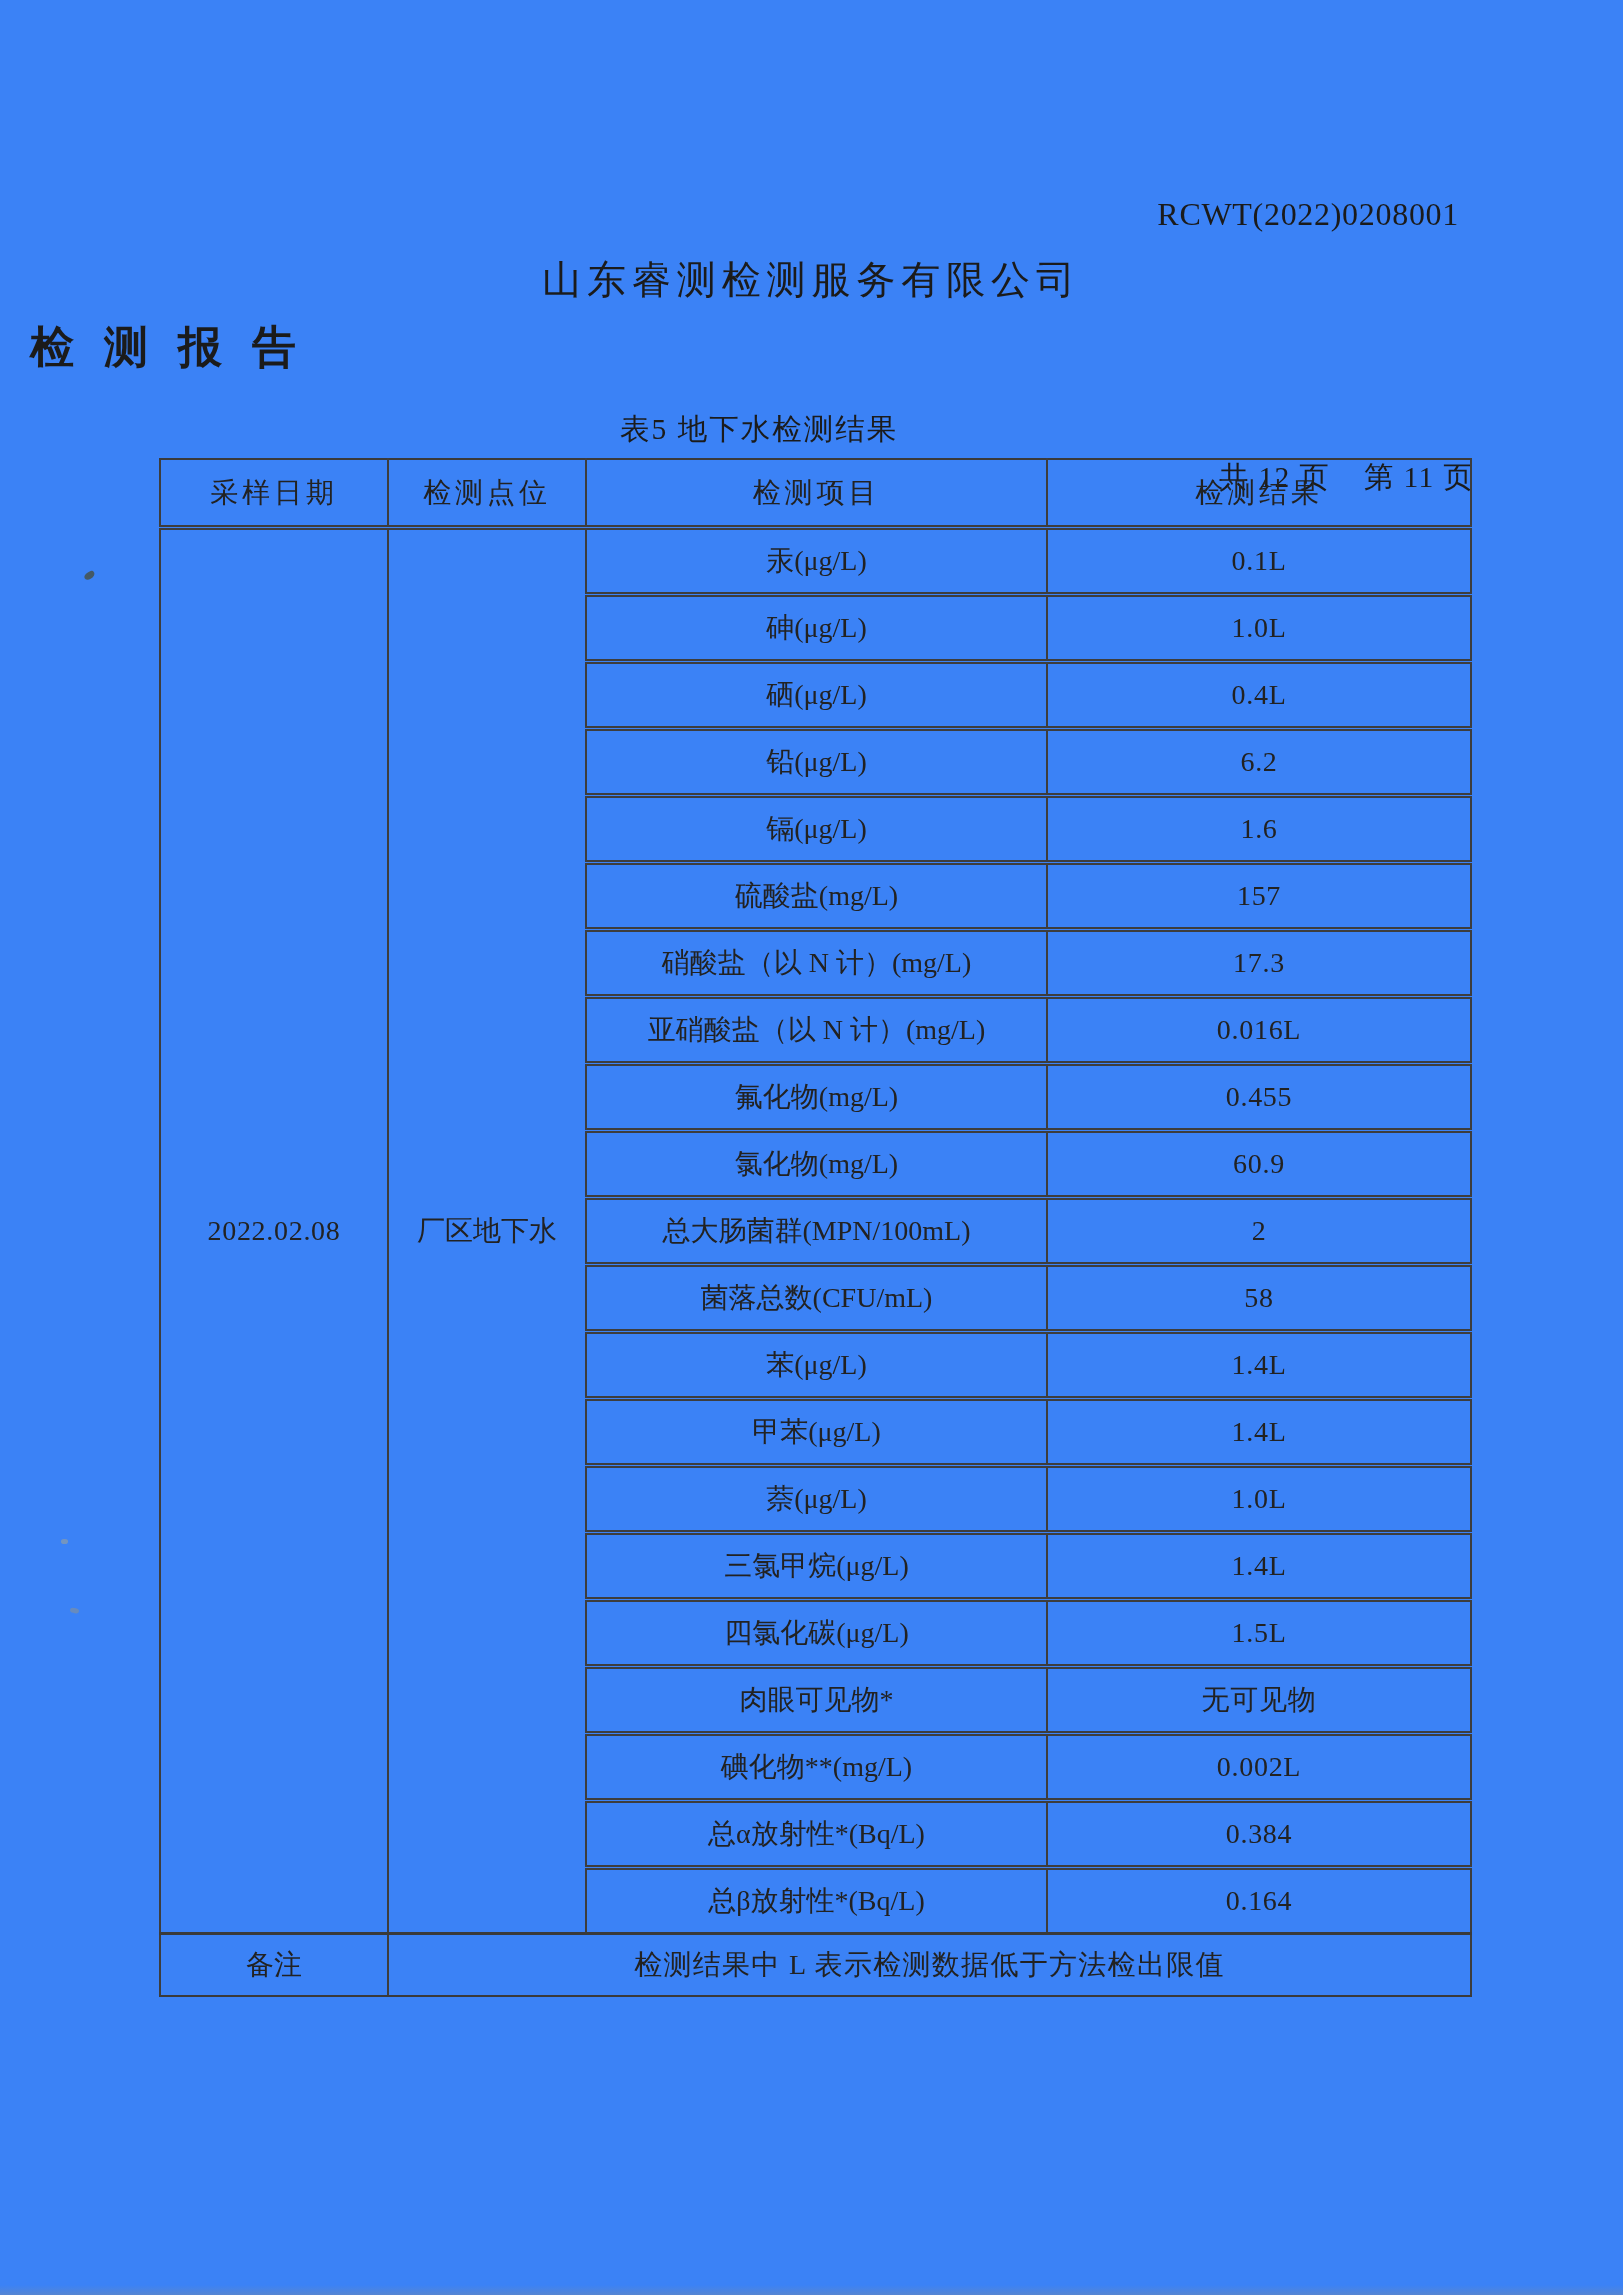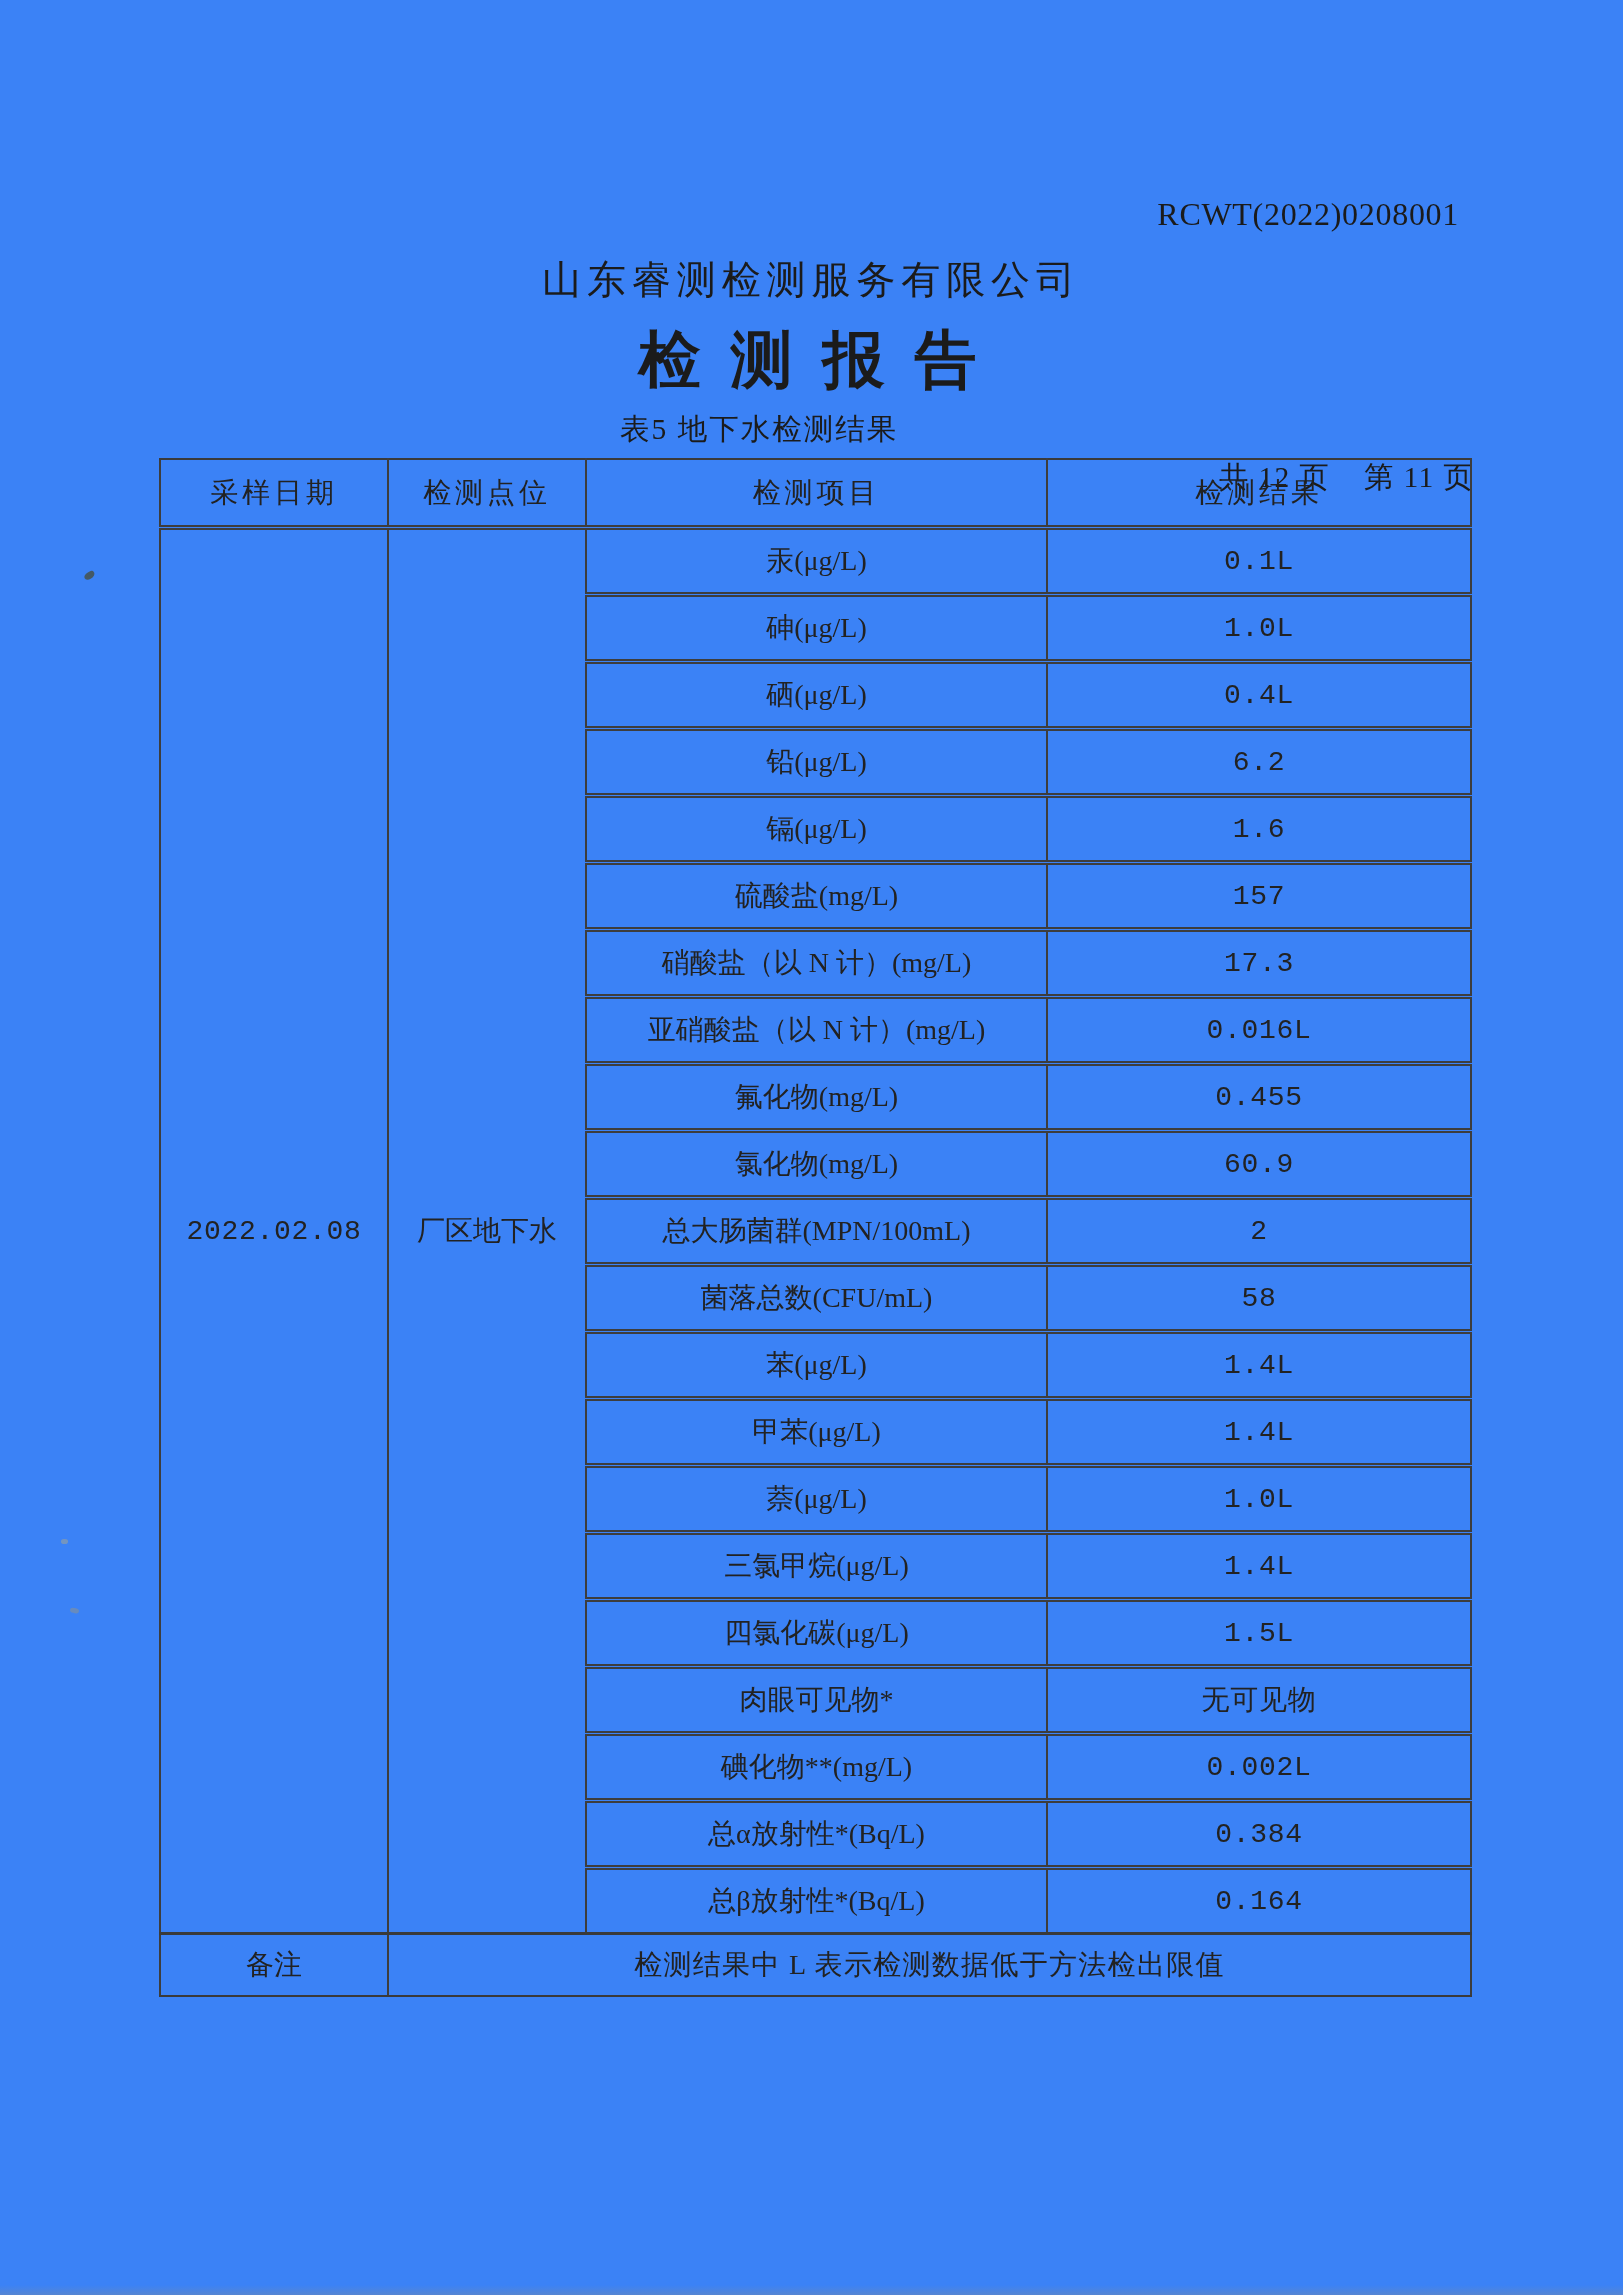--- a/index.html
+++ b/index.html
@@ -14,22 +14,22 @@
   .report-no{
     position:absolute;top:196px;right:164px;
     font-size:32px;letter-spacing:0.7px;
   }
   .company{
     position:absolute;top:253px;left:0;width:100%;
     text-align:center;font-size:39px;letter-spacing:5.9px;
   }
   .title{
     position:absolute;top:318px;left:0;width:100%;
-    text-align:center;font-size:62px;font-weight:700;
-    letter-spacing:30px;padding-left:22px;box-sizing:border-box;
+    font-size:44px;font-weight:700;
+    letter-spacing:30px;padding-left:30px;box-sizing:border-box;
   }
   .caption{
     position:absolute;top:410px;left:620px;
     font-size:29.5px;letter-spacing:2px;text-align:center;
   }
   .pageinfo{
     position:absolute;top:410px;right:149px;
     font-size:29.5px;display:flex;gap:34px;letter-spacing:1.3px;margin-top:48px;
   }
   .result-table{
@@ -51,21 +51,21 @@
   }
   .result-table tbody tr.data td{
     height:62px;
     border-top:5.9px double #3d3d3d;
   }
   .result-table tr.note td{
     height:60px;
     border-top:3.9px solid #3a3a3a;
     border-bottom:2.6px solid #3a3a3a;
   }
-  td.result,td.date{letter-spacing:0.7px;font-family:Liberation Mono, monospace;}
+  td.result,td.date{letter-spacing:0.7px;}
   td.notetext{letter-spacing:1.3px;}
   
   .speck1{position:absolute;left:84px;top:572px;width:11px;height:7.2px;
     background:#46524c;border-radius:55% 40% 60% 50%;transform:rotate(-28deg);opacity:.85;}
   .speck2{position:absolute;left:61px;top:1539px;width:6.5px;height:4.6px;
     background:#9aa19c;opacity:.6;border-radius:50%;}
   .speck3{position:absolute;left:70px;top:1608px;width:8.5px;height:5.2px;
     background:#8d948f;opacity:.55;border-radius:45%;transform:rotate(14deg);}
   .scan-edge-bottom{position:absolute;left:0;bottom:0;width:100%;height:10.5px;
     background:linear-gradient(to bottom,rgba(140,140,135,0),rgba(140,140,135,.33));}

